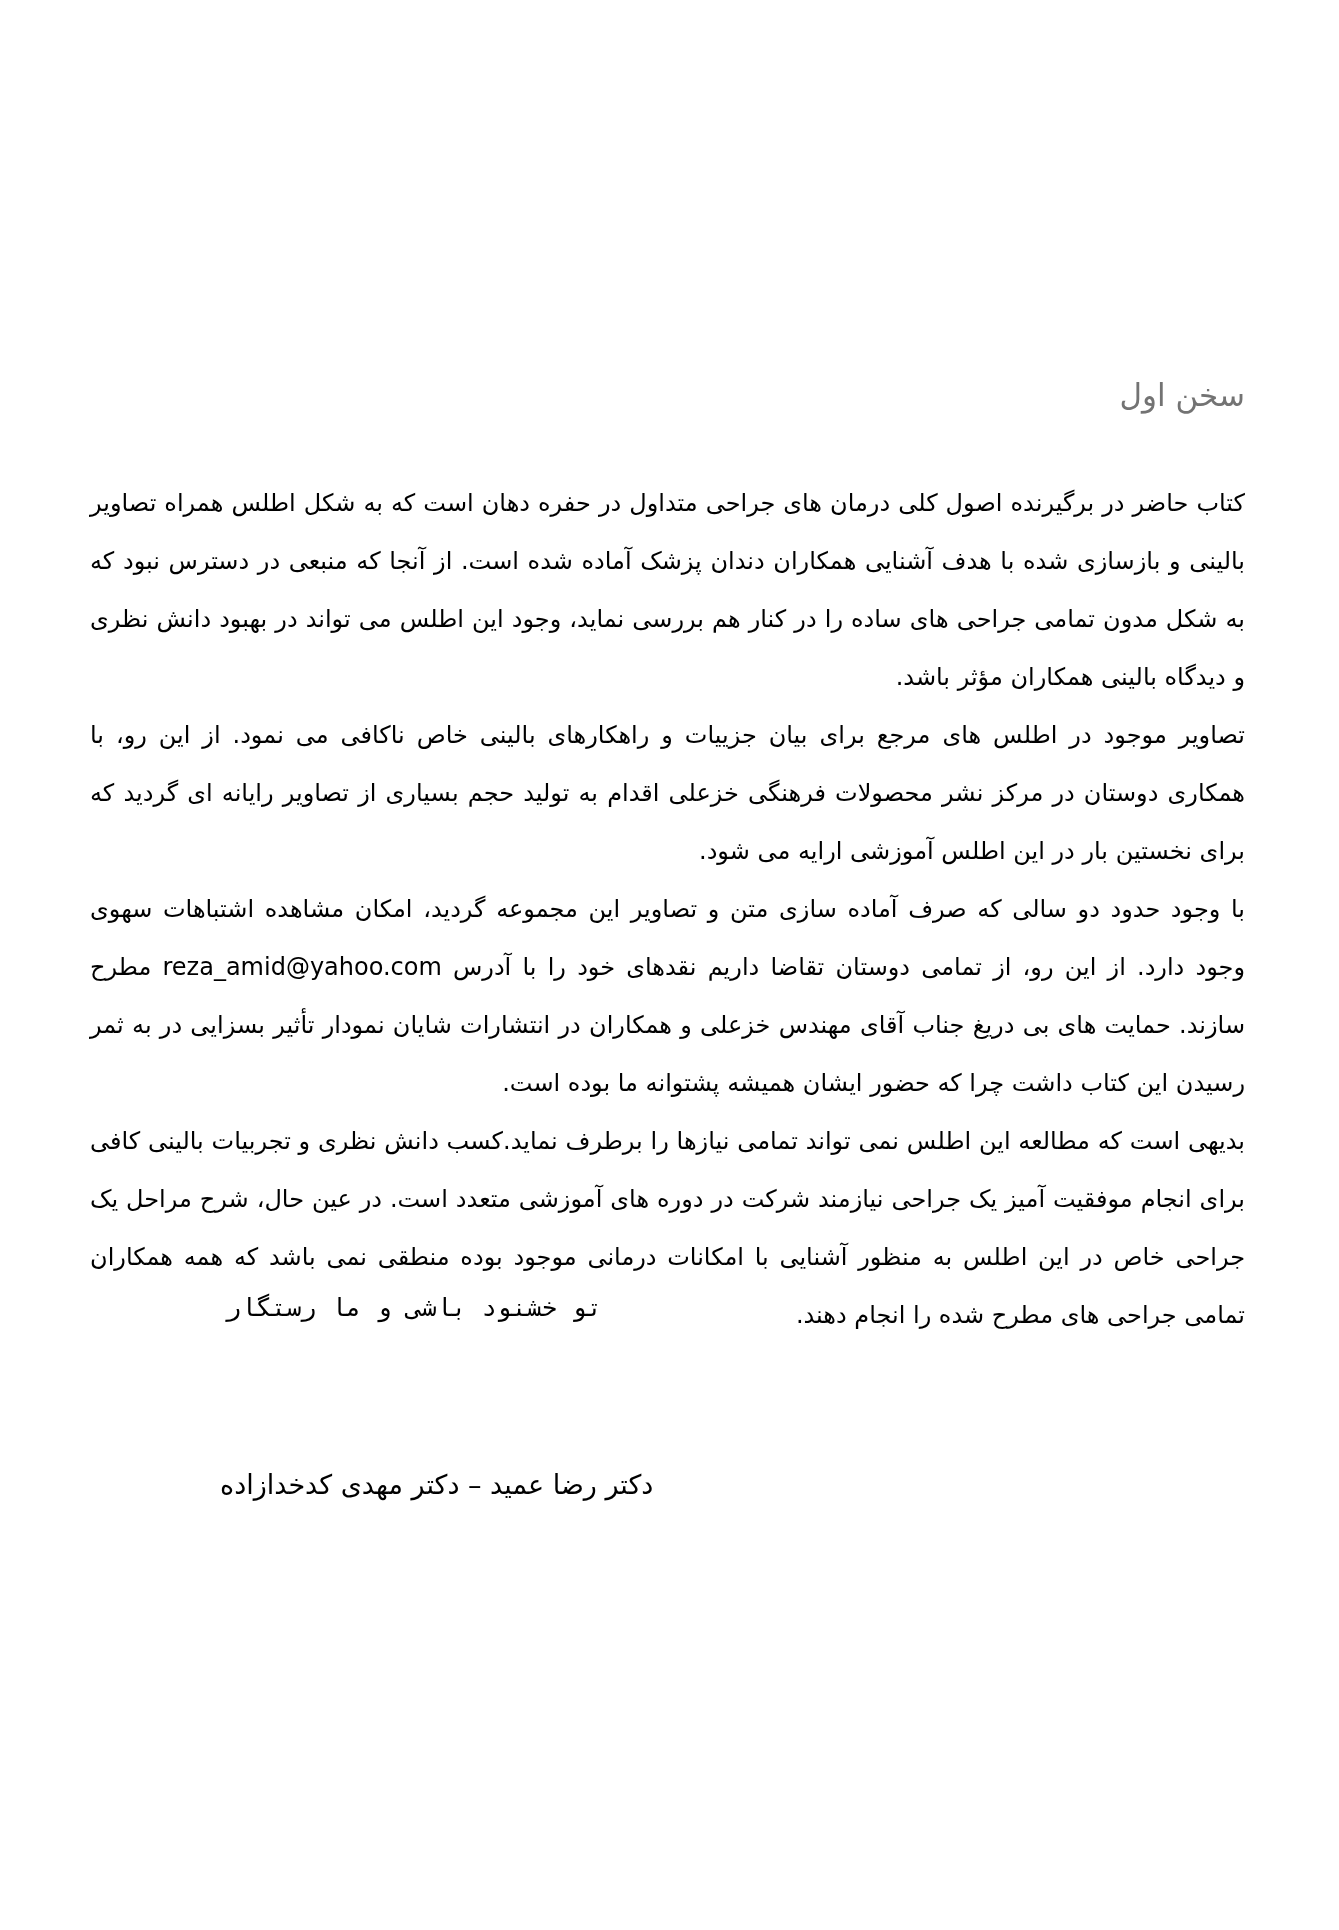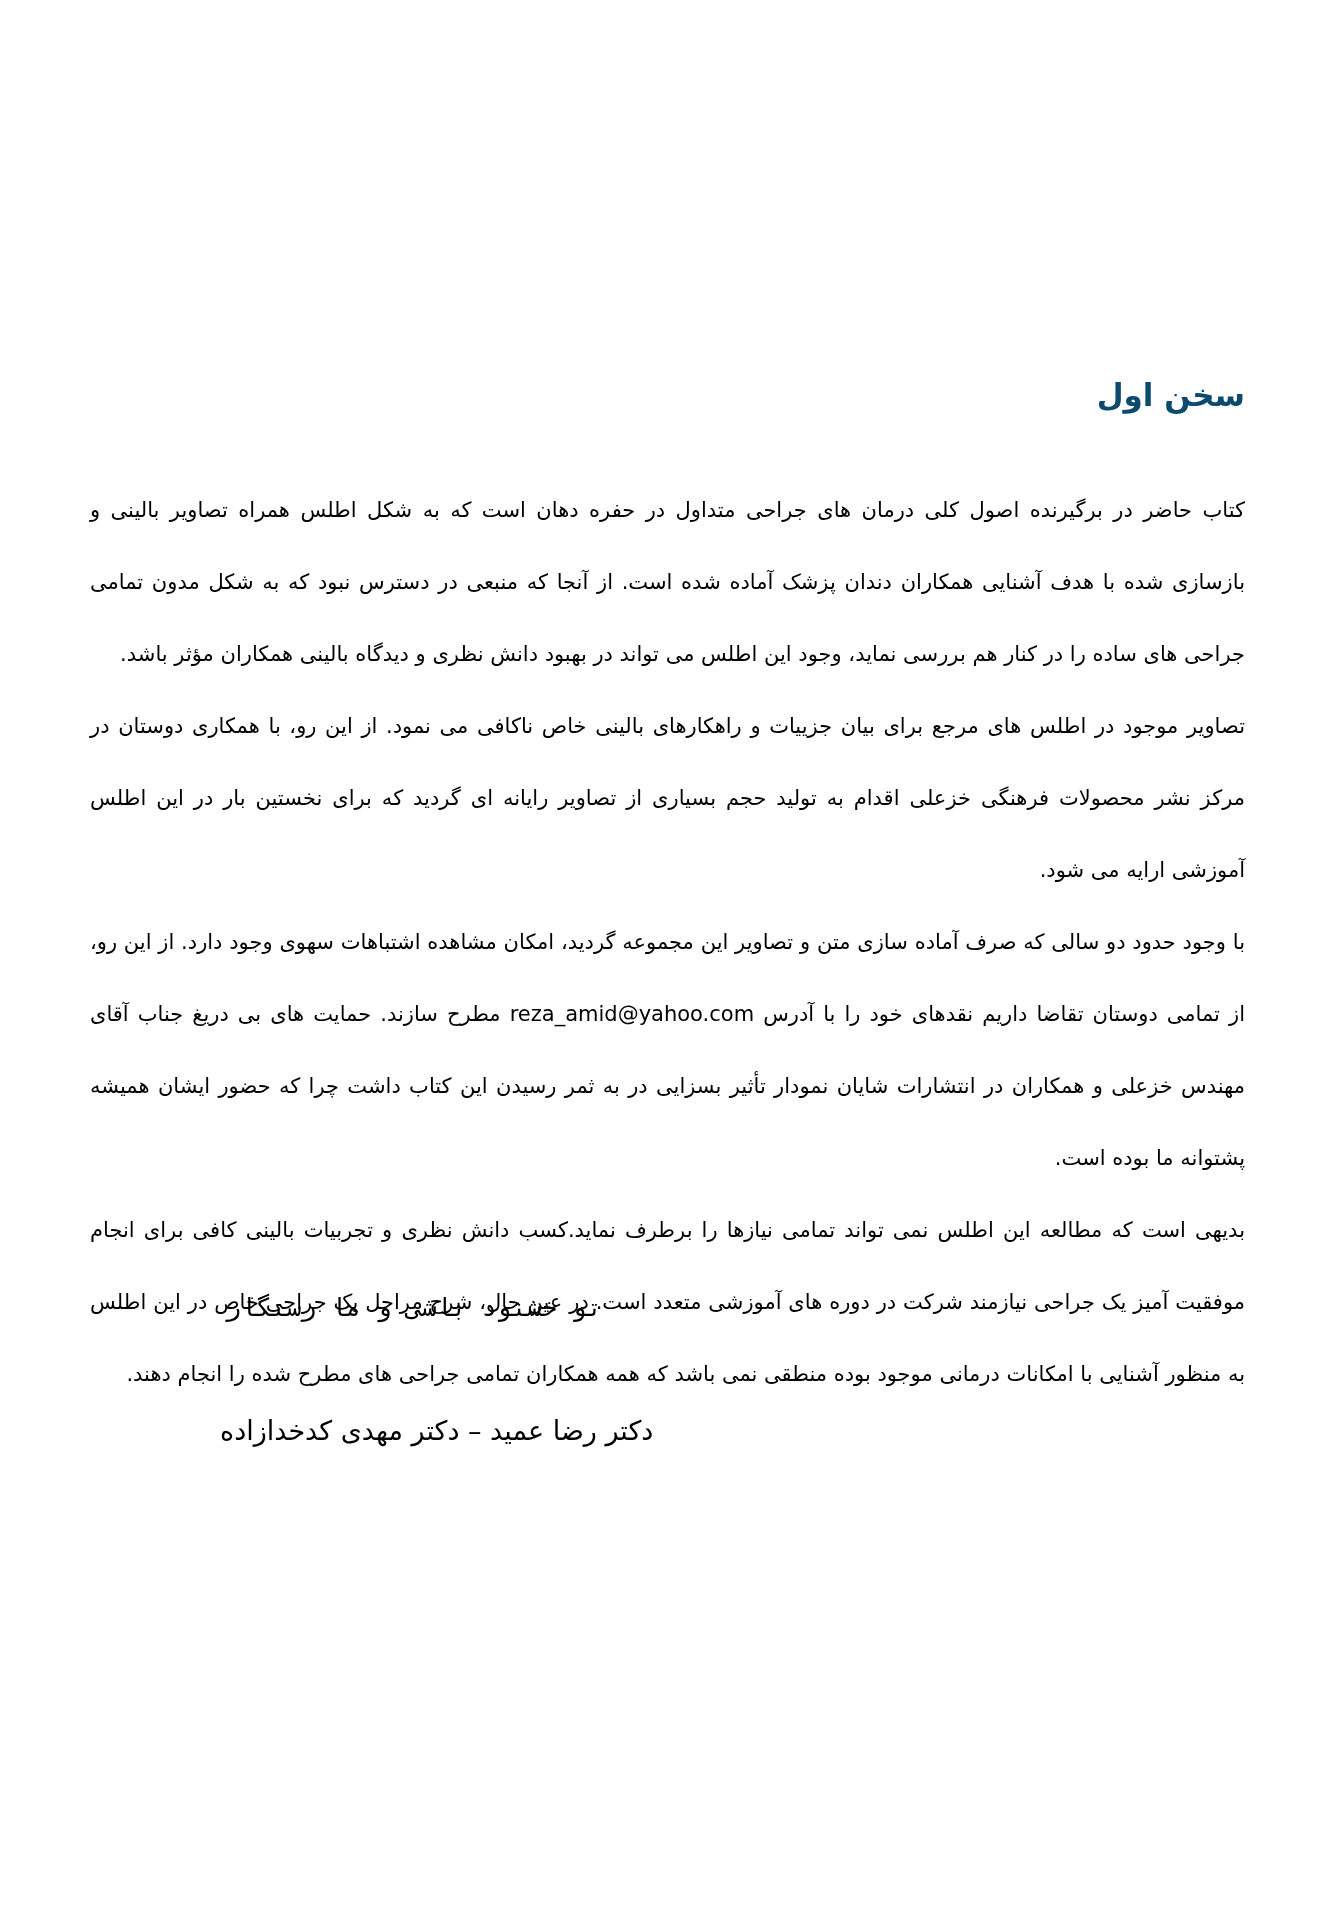--- a/index.html
+++ b/index.html
@@ -20,45 +20,45 @@
     top:0;
     left:90px;
     width:1155px;
     direction:rtl;
   }
   .doc-heading {
     margin-top:372px;
     text-align:right;
     font-size:31px;
     line-height:46px;
-    font-weight:bold;
-    color:#0c4a6e;
+    font-weight:normal;
+    color:#737373;
   }
   .doc-body {
     margin-top:56px;
-    font-size:21px;
-    line-height:72px;
+    font-size:24px;
+    line-height:58px;
     text-align:justify;
     text-justify:inter-word;
   }
   .doc-body p {
     margin:0;
   }
   .couplet-hemistich {
     position:absolute;
     font-size:25px;
     line-height:40px;
     white-space:nowrap;
     font-family:Liberation Mono, monospace;
   }
   .couplet-right { top:1290px; right:234px; }
   .couplet-left  { top:1290px; left:226px; }
   .signature {
     position:absolute;
-    top:1409px;
+    top:1463px;
     left:220px;
     font-size:27px;
     line-height:44px;
     white-space:nowrap;
   }
 </style>
 </head>
 <body>
 
 <div class="page">

